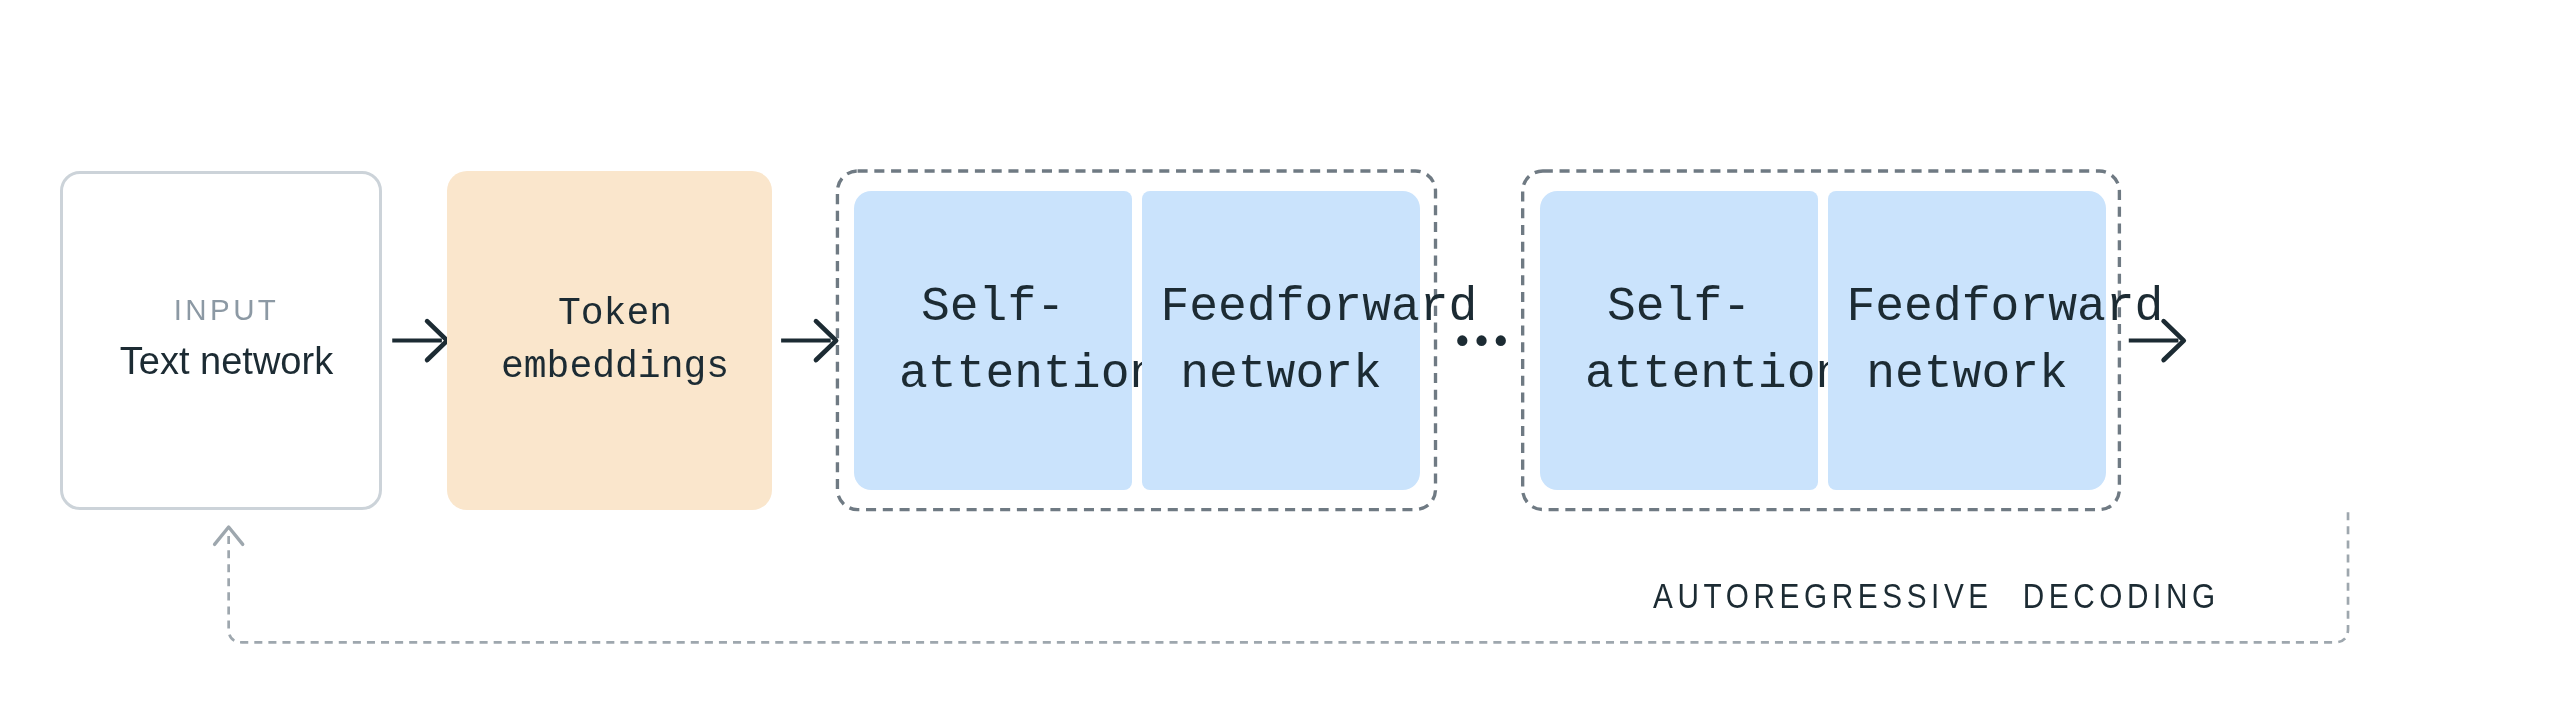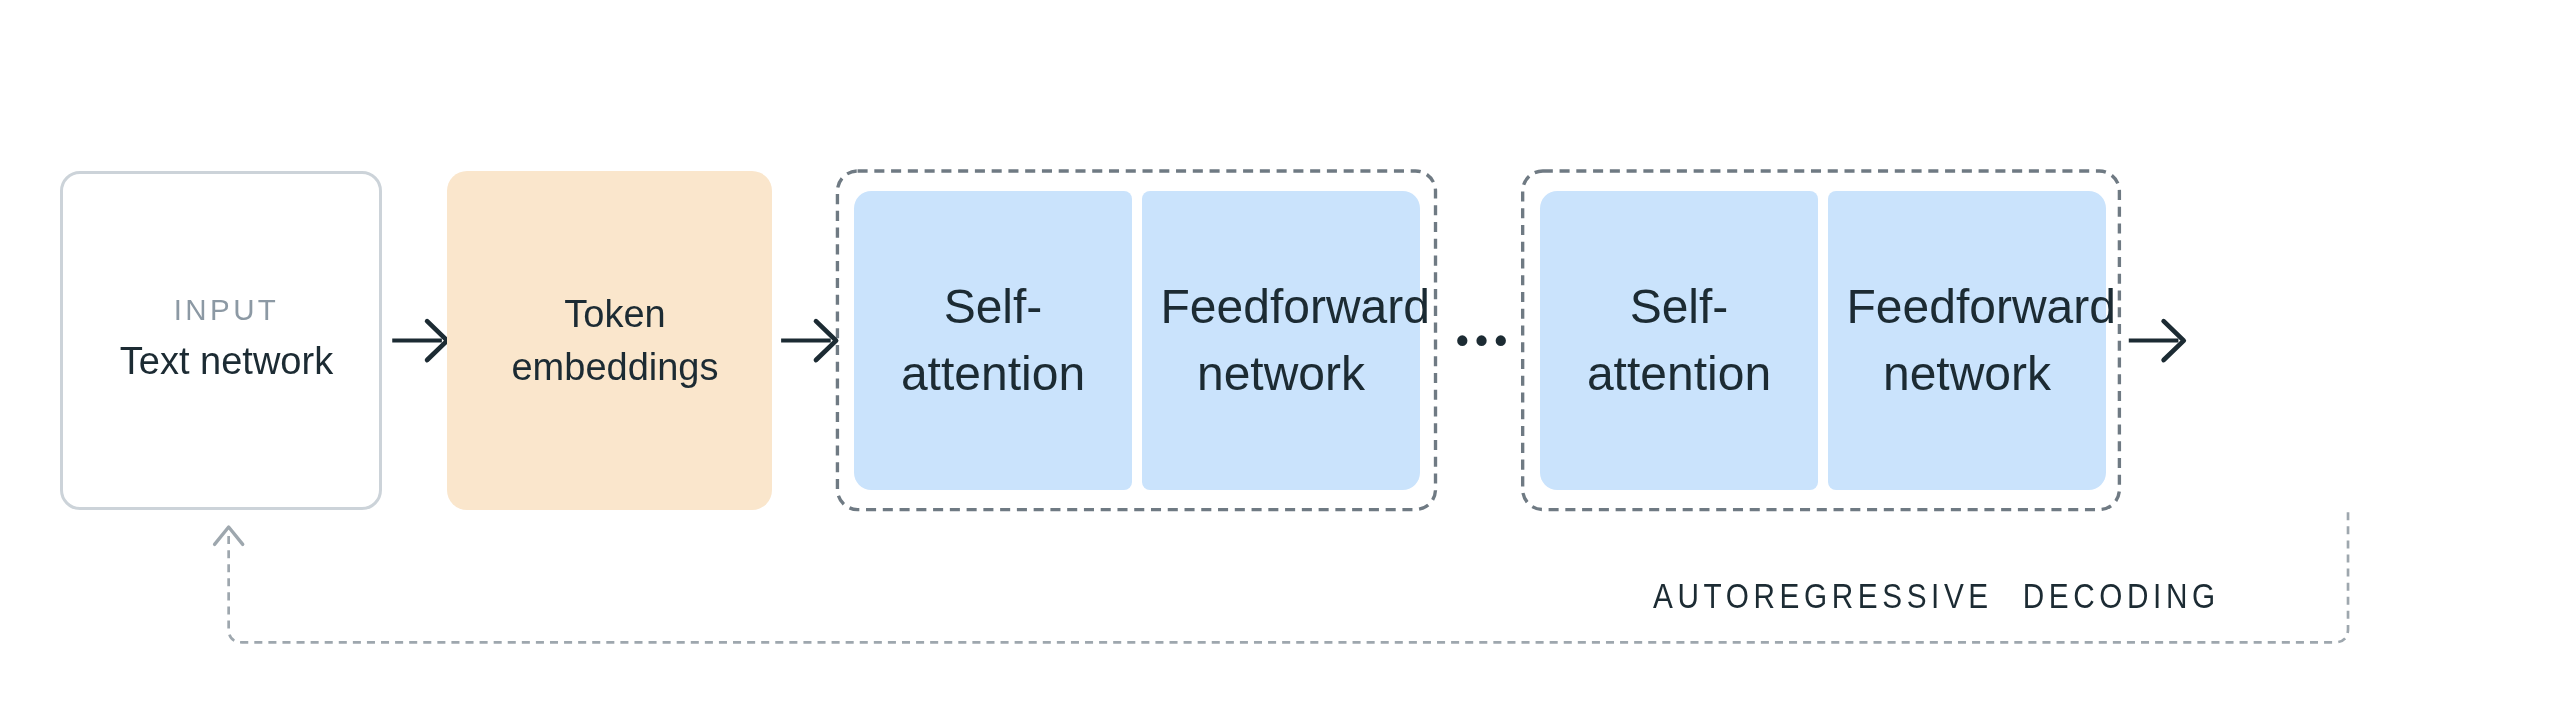--- a/index.html
+++ b/index.html
@@ -56,20 +56,21 @@
     border: 3.4px solid var(--input-border, #CCD3D9);
   }
   #embeddings-box {
     left: 447px;
     width: 325px;
     background: var(--embedding-bg, #FAE6CC);
   }
   #embeddings-box .main-label,
   .layer-box .main-label {
     margin-top: 0;
+    font-family: Liberation Mono, monospace;
   }
   #embeddings-box .main-label {
     width: 228px;
   }
   .layer-box {
     position: absolute;
     top: 191px;
     height: 299px;
     width: 278px;
     background: var(--layer-bg, #CAE3FC);

